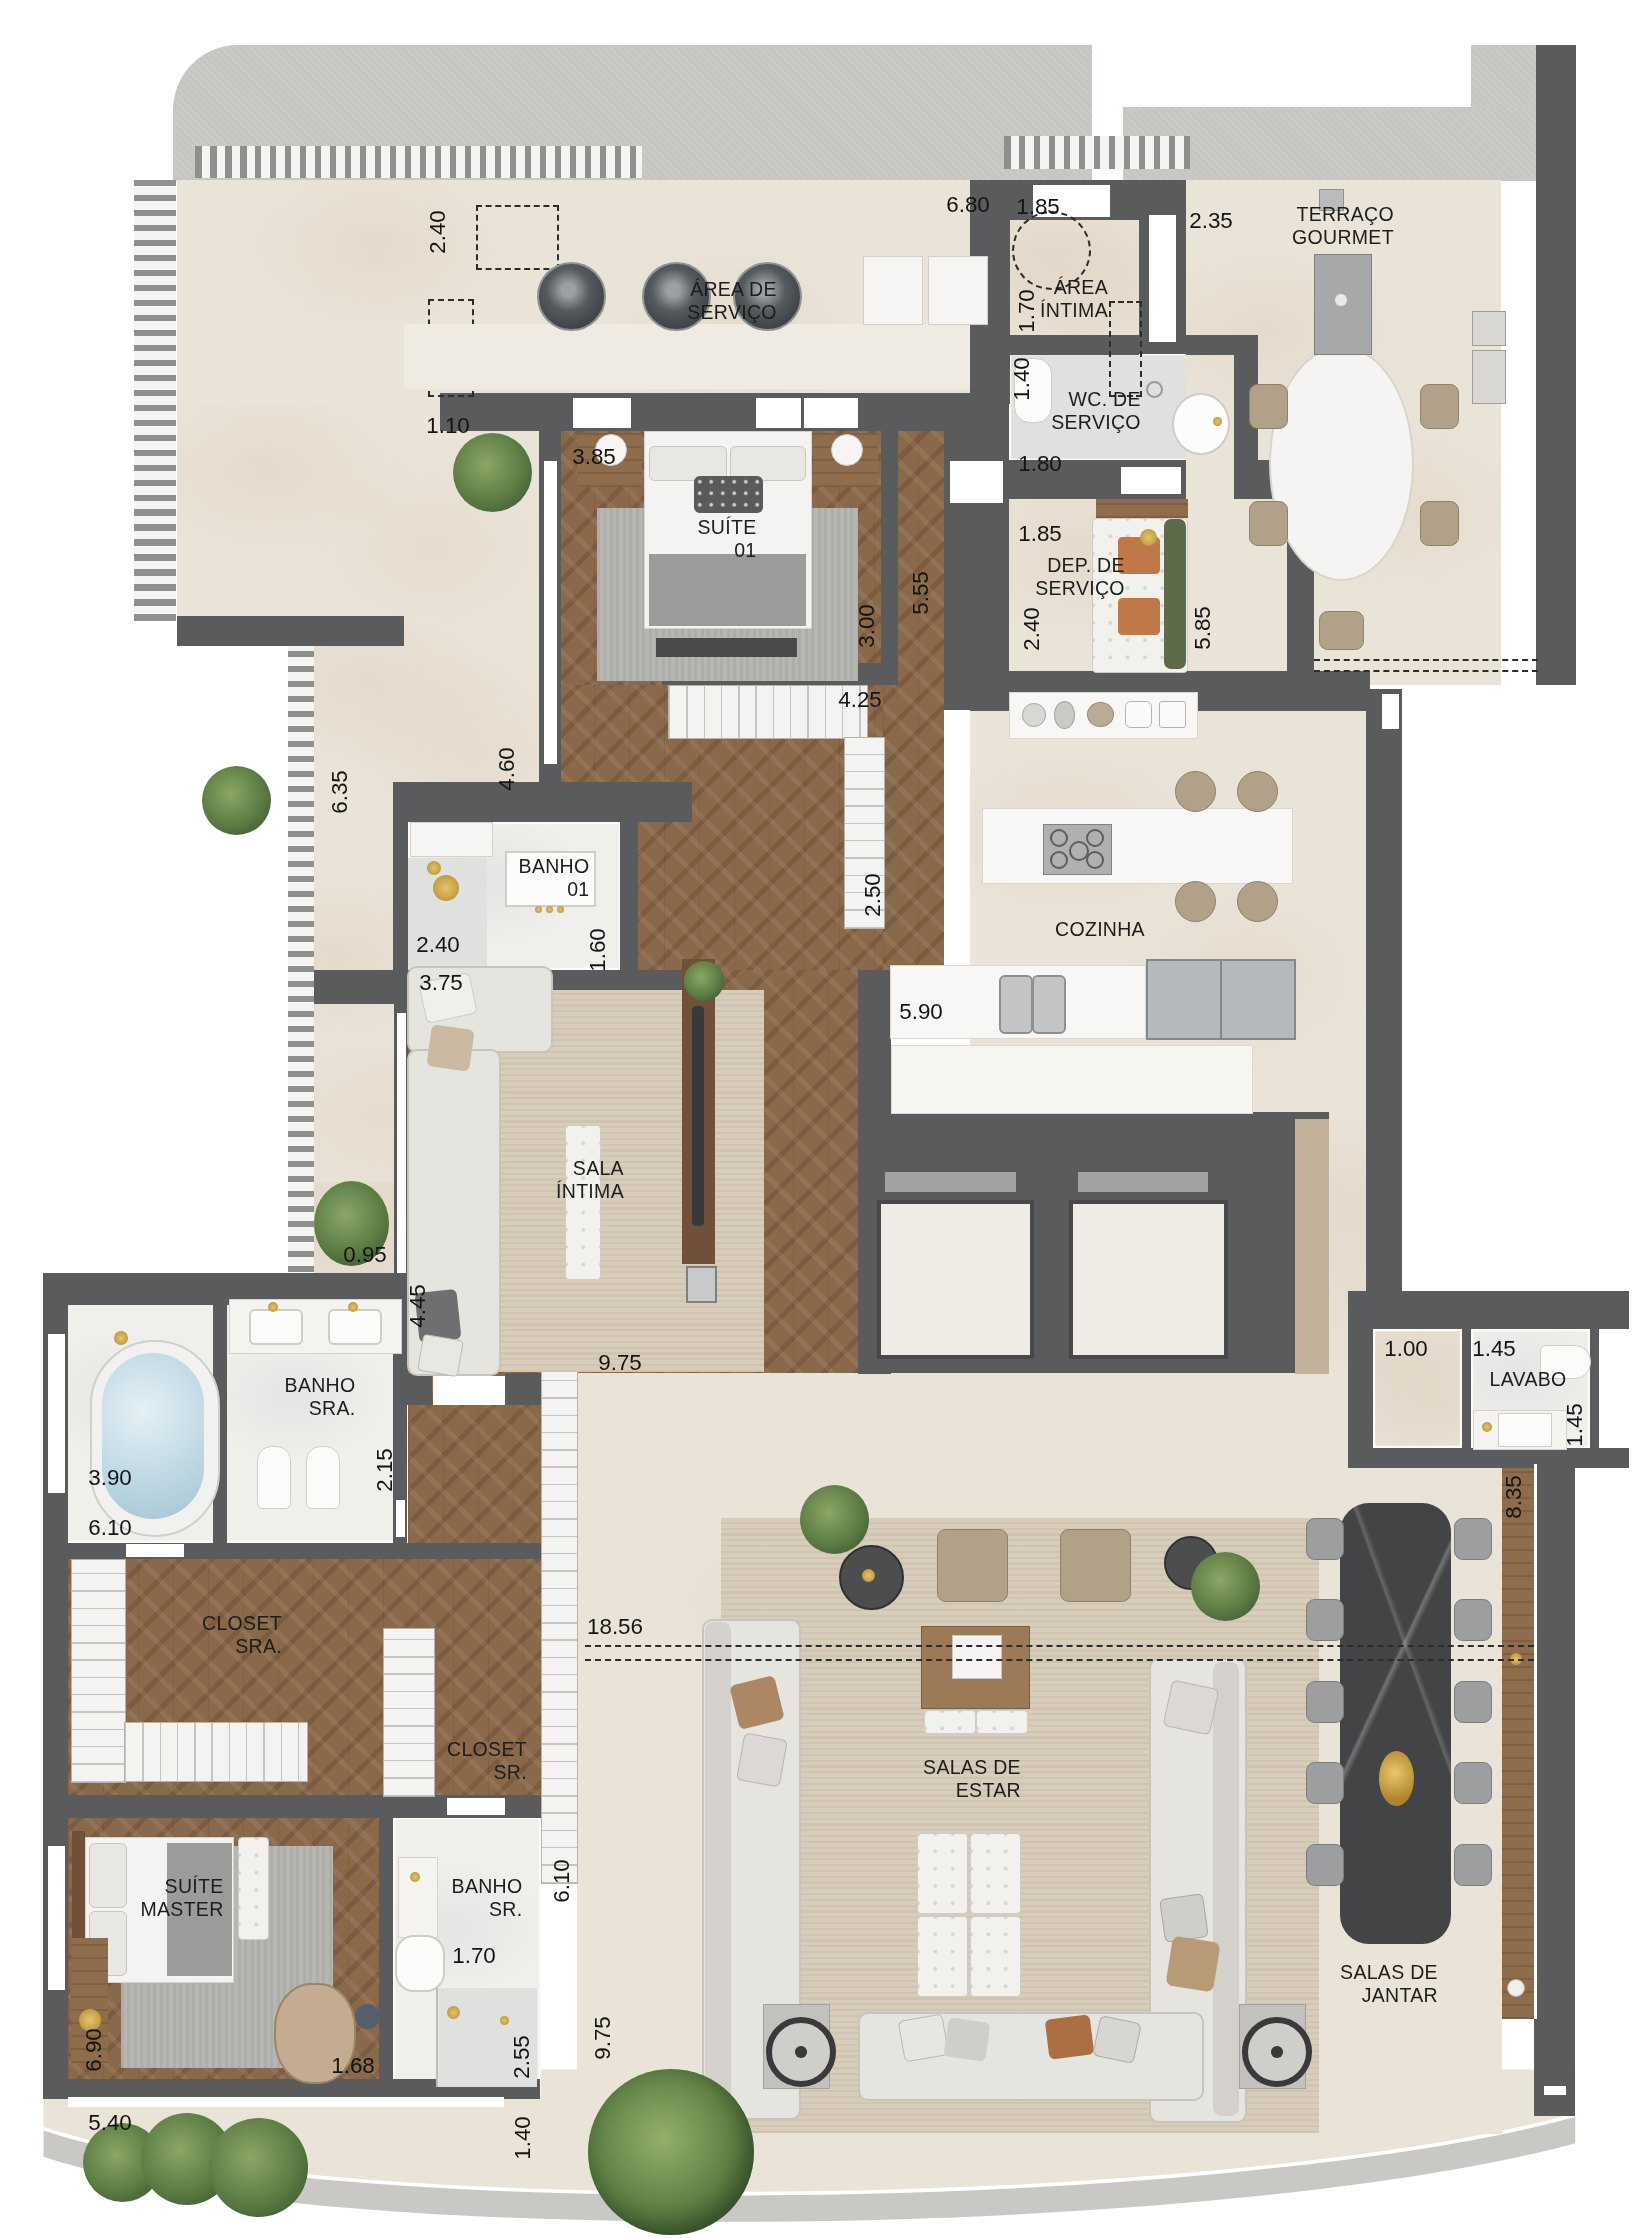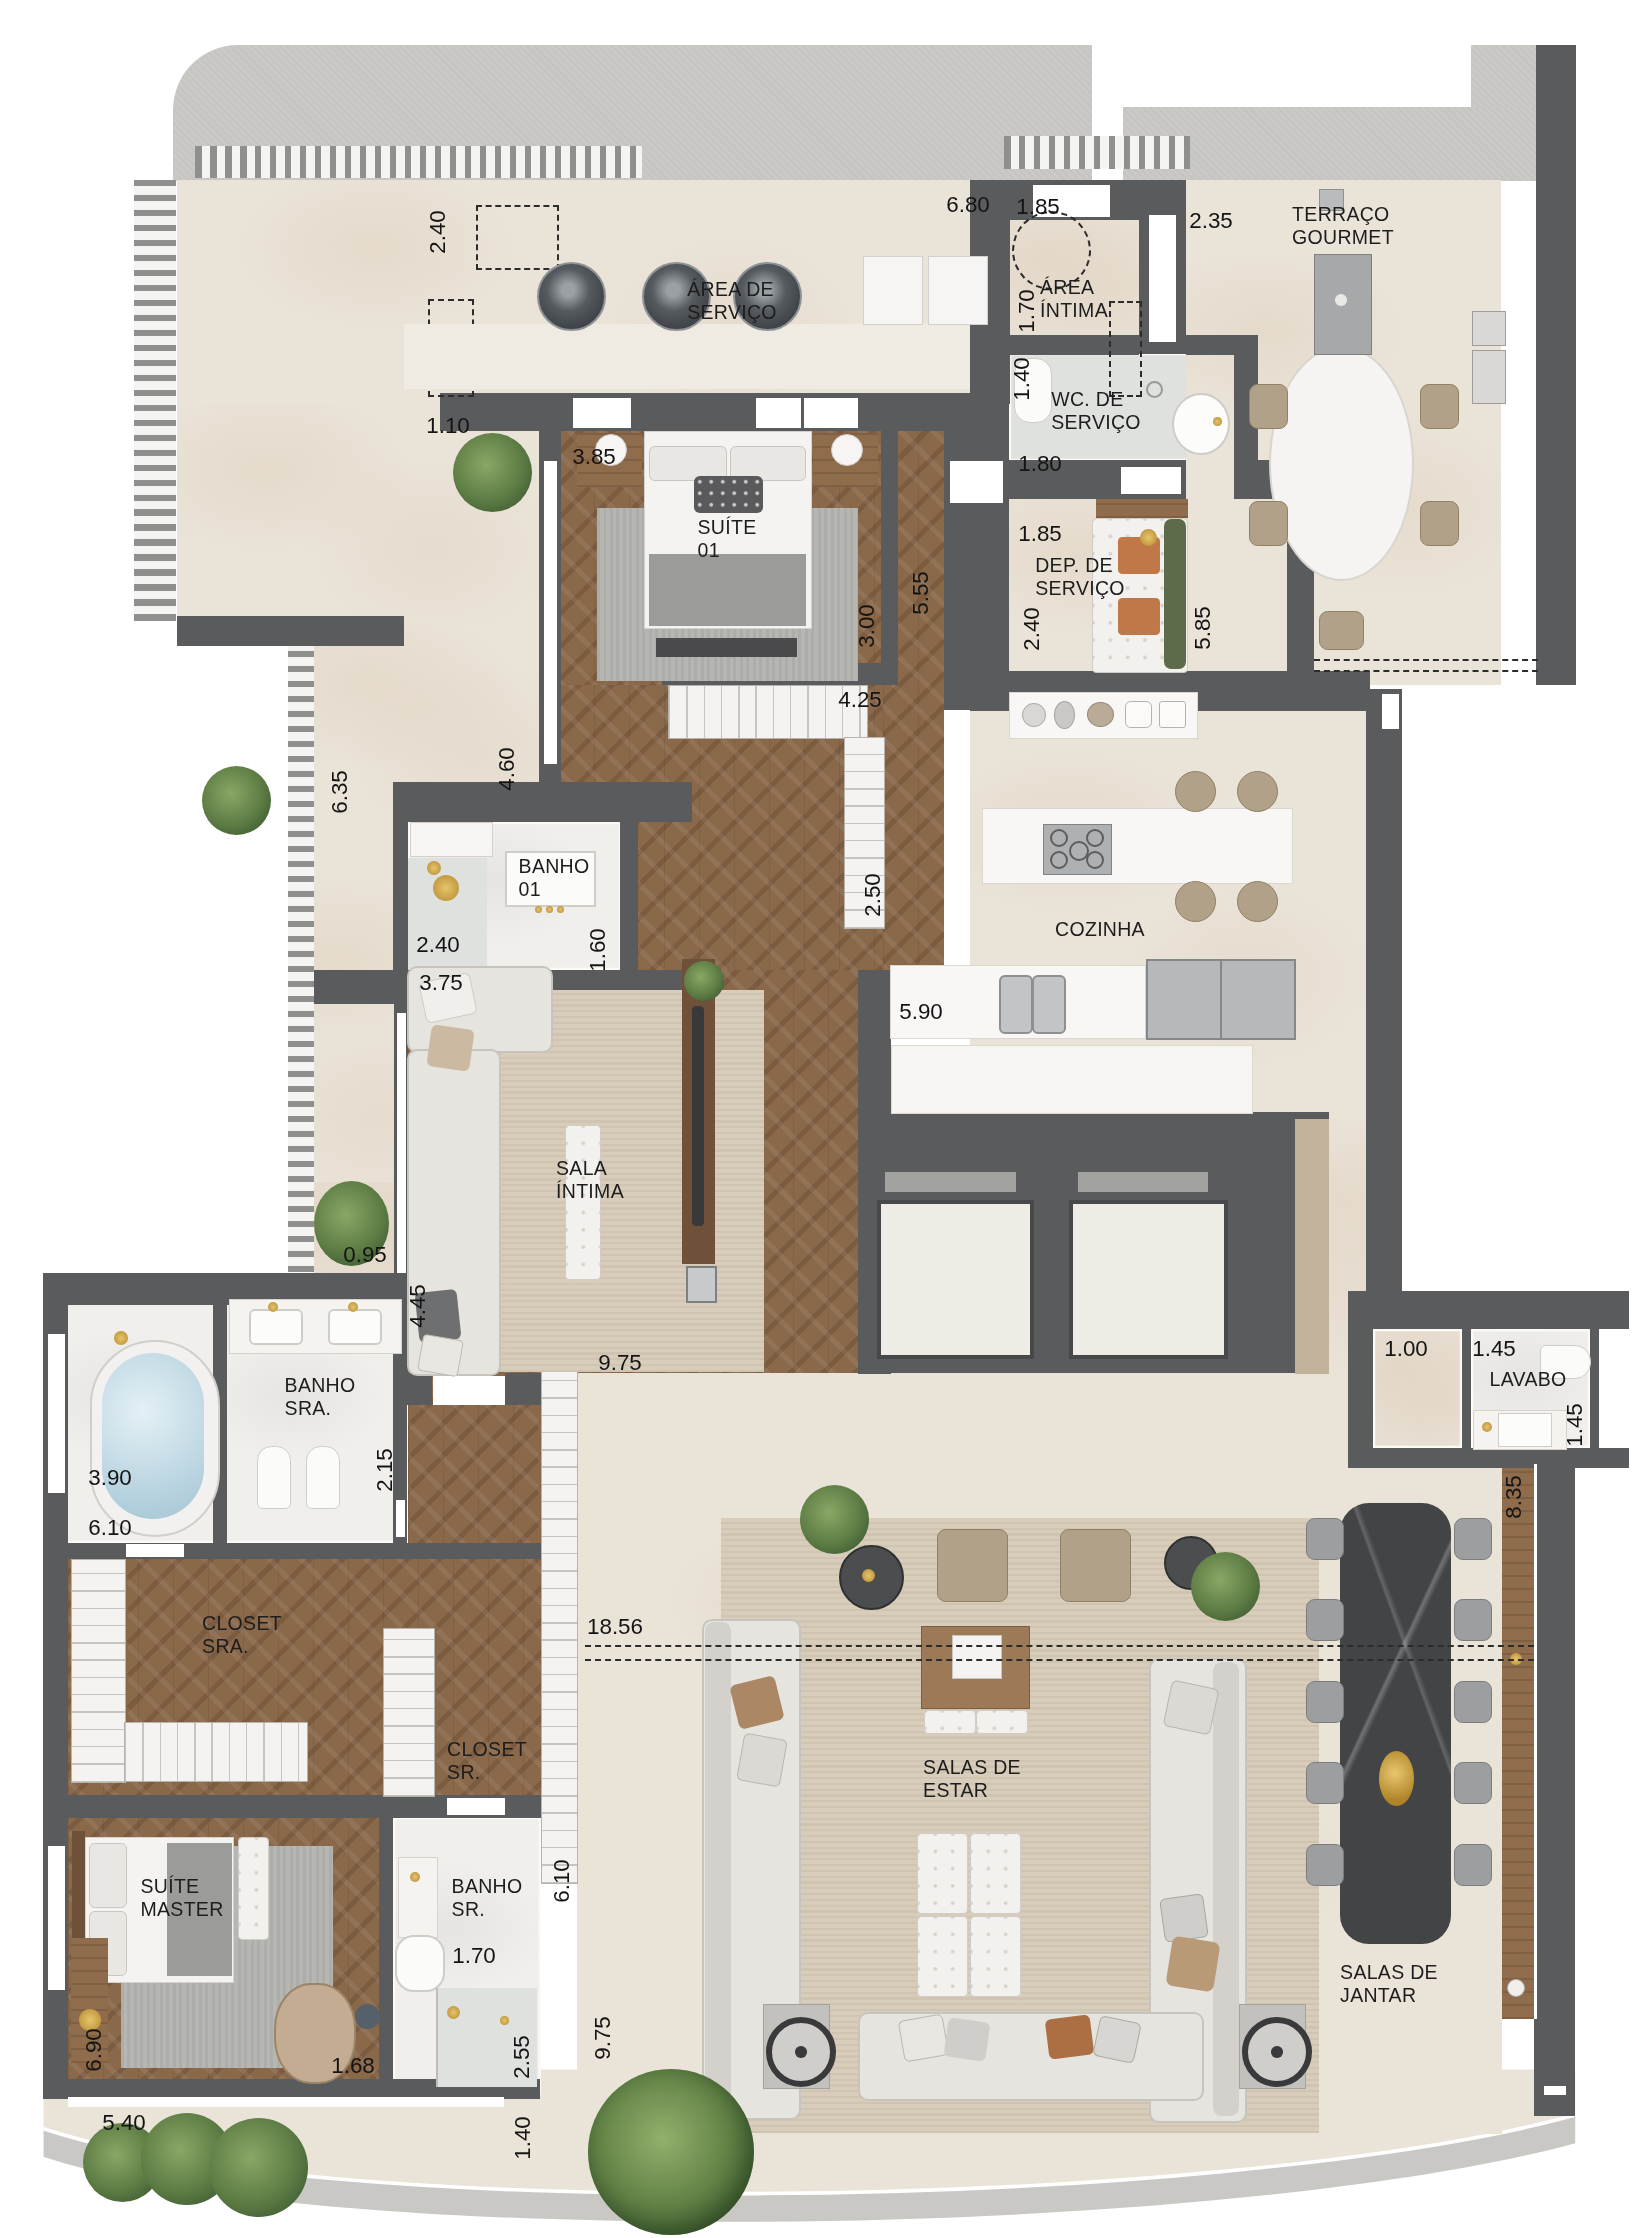--- a/index.html
+++ b/index.html
@@ -35,21 +35,21 @@
         background-image:repeating-linear-gradient(0deg,#c6c4bf 0 1.4px,transparent 1.4px 17.3px);}
   .plant{position:absolute;border-radius:50%;background:radial-gradient(circle at 42% 40%,#8aa765,#5d7c44 55%,#3f5c33 85%);}
   .tree{position:absolute;border-radius:50%;background:radial-gradient(circle at 45% 42%,#93b06b,#628246 50%,#3e5b31 82%);box-shadow:inset -5.8px -7.2px 21.6px rgba(20,40,15,.4);}
   .gold{position:absolute;background:radial-gradient(circle,#e6c46d,#b38a2e);border-radius:50%;}
   .dsink{position:absolute;background:radial-gradient(circle at 45% 40%,#9aa0a4 0 12%,#565b60 40%,#3e4246 75%);border-radius:50%;border:2.9px solid #8e9296;}
   .chair{position:absolute;background:#b2a189;border:1.4px solid #8f8066;border-radius:8.7px;}
   .dchair{position:absolute;background:#9d9ea0;border:1.4px solid #7b7c7e;border-radius:8.7px;}
   .dashedbox{position:absolute;border:2.2px dashed #2c2c2c;background:transparent;}
   .dline{position:absolute;border-top:2.2px dashed #2c2c2c;height:0;}
   .lbl{position:absolute;transform:translate(-50%,-50%);color:#1d1d1d;font-size:19.5px;line-height:1.18;
-       letter-spacing:0.3px;text-align:left;white-space:pre-line;z-index:50;}
+       letter-spacing:0.3px;text-align:right;white-space:pre-line;z-index:50;}
   .dim{position:absolute;transform:translate(-50%,-50%);color:#141414;font-size:22.4px;z-index:50;white-space:nowrap;}
   .dim.v{transform:translate(-50%,-50%) rotate(-90deg);}
   .fanwheel{position:absolute;border:6.5px solid #3a3a3c;border-radius:50%;background:#cfcecb;}
   .fanwheel:after{content:"";position:absolute;left:50%;top:50%;width:11.5px;height:11.5px;margin:-5.8px 0 0 -5.8px;background:#3a3a3c;border-radius:50%;}
 </style>
 </head>
 <body>
 
 <div id="plan">
 
@@ -426,18 +426,18 @@
   <div class="dim" style="left:1406px;top:1349px;">1.00</div>
   <div class="dim" style="left:1494px;top:1349px;">1.45</div>
   <div class="dim v" style="left:1575px;top:1425px;">1.45</div>
   <div class="dim v" style="left:1514px;top:1497px;">8.35</div>
   <div class="dim" style="left:615px;top:1627px;">18.56</div>
   <div class="dim v" style="left:562px;top:1881px;">6.10</div>
   <div class="dim" style="left:474px;top:1956px;">1.70</div>
   <div class="dim v" style="left:94px;top:2050px;">6.90</div>
   <div class="dim" style="left:353px;top:2066px;">1.68</div>
   <div class="dim v" style="left:522px;top:2057px;">2.55</div>
-  <div class="dim" style="left:124px;top:2123px;">5.40</div>
+  <div class="dim" style="left:110px;top:2123px;">5.40</div>
   <div class="dim v" style="left:523px;top:2138px;">1.40</div>
   <div class="dim v" style="left:603px;top:2038px;">9.75</div>
 
 </div>
 
 
 </body></html>

